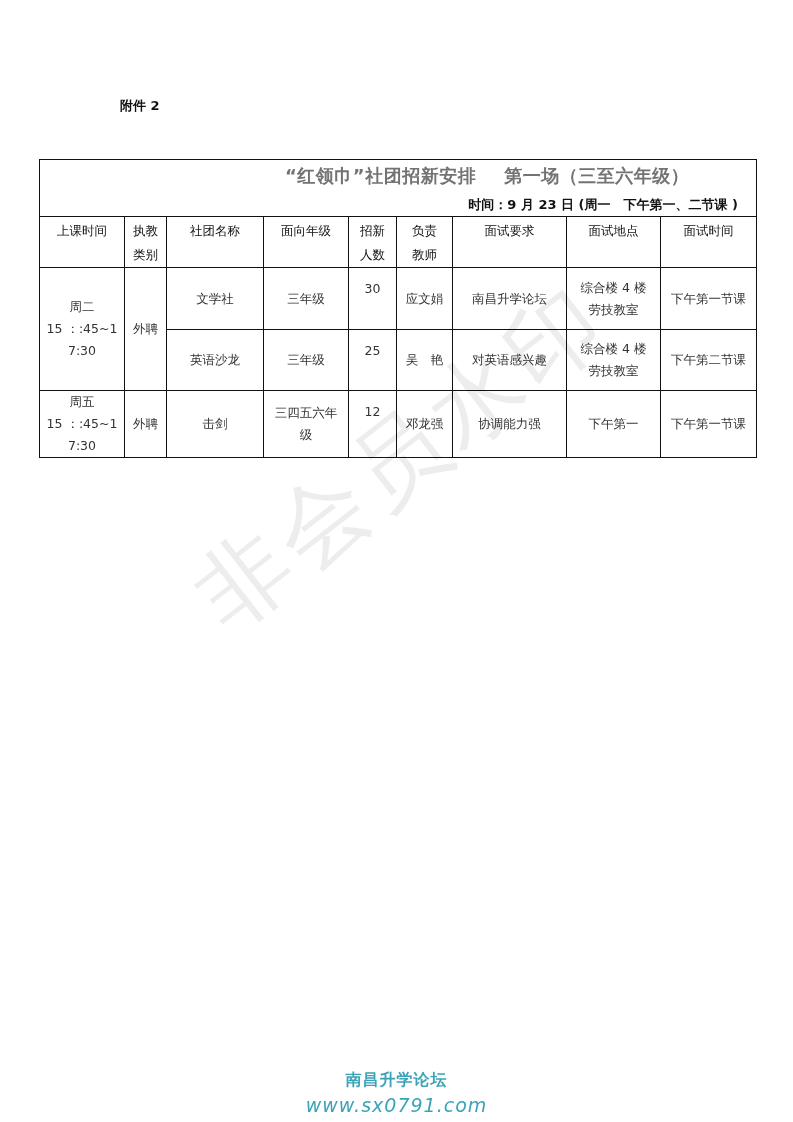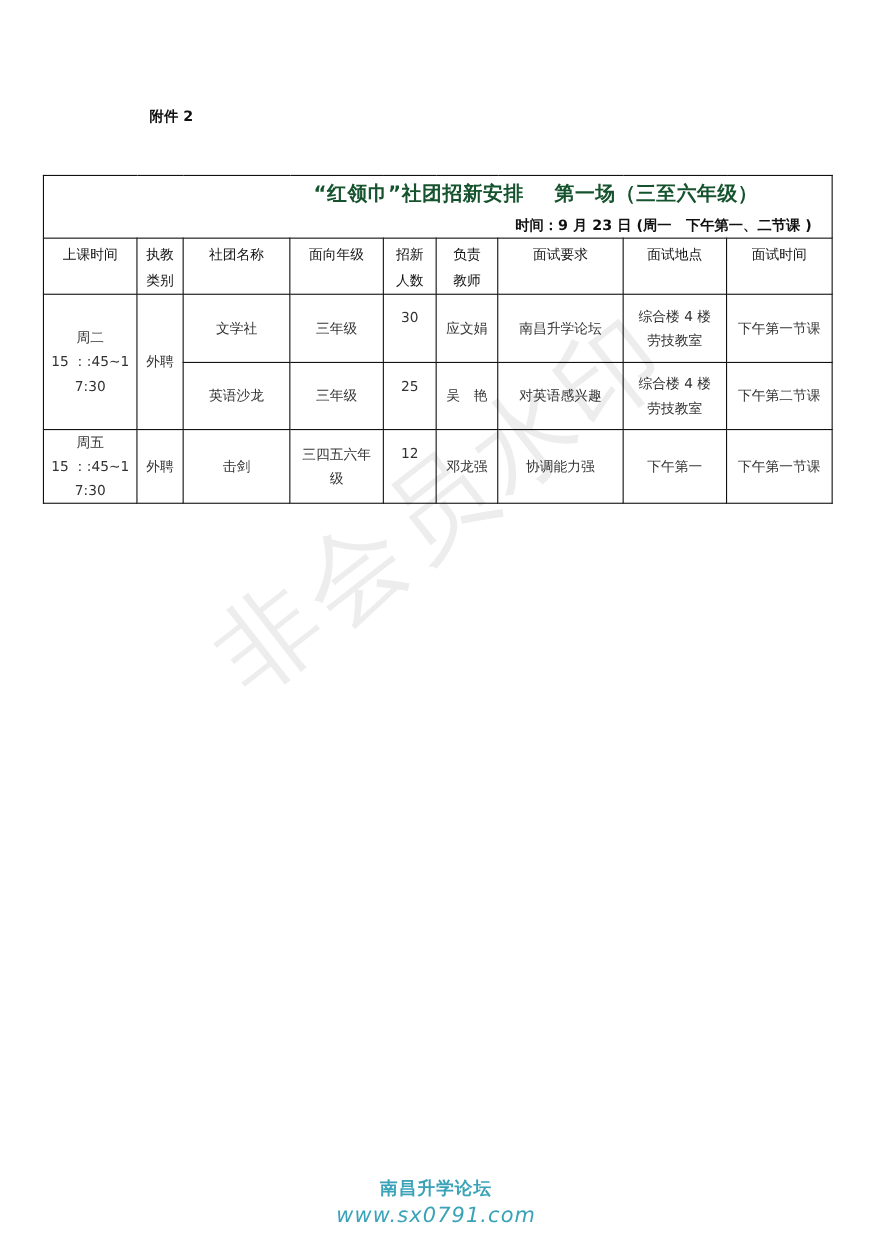--- a/index.html
+++ b/index.html
@@ -1,23 +1,23 @@
 <!DOCTYPE html>
 <html><head>
 <meta charset="utf-8">
 <style>
   html, body { margin: 0; padding: 0; background: #ffffff; }
   body { width: 793px; height: 1122px; position: relative; overflow: hidden;
          font-family: "DejaVu Sans", "Liberation Sans", sans-serif; color: #222; }
-  .attachment { position: absolute; left: 120px; top: 97px; font-size: 13px; font-weight: bold; color: #111; margin-left: 16px; }
+  .attachment { position: absolute; left: 120px; top: 97px; font-size: 13px; font-weight: bold; color: #111; }
   table.sched { position: absolute; left: 39px; top: 159px; width: 717px;
                 border-collapse: collapse; table-layout: fixed; font-size: 12px; }
   table.sched td, table.sched th { border: 1px solid #111; text-align: center; padding: 0; }
   .title-cell { height: 56px; position: relative; }
-  .title-main { position: absolute; left: 245px; top: 4px; font-size: 18px; font-weight: bold; color: #14532d; white-space: nowrap; letter-spacing: 0.5px; }
+  .title-main { position: absolute; left: 245px; top: 4px; font-size: 18px; font-weight: bold; color: #737373; white-space: nowrap; letter-spacing: 0.5px; }
   .title-main .gap { display: inline-block; width: 28px; }
   .title-sub { position: absolute; right: 18px; top: 36px; font-size: 13px; font-weight: bold; color: #111; white-space: nowrap; }
   th { font-weight: normal; vertical-align: top; height: 47px; line-height: 24px; padding-top: 2px !important; font-size: 12.5px; color: #111; }
   td.cell { vertical-align: middle; line-height: 22px; font-size: 12.5px; color: #333; }
   td.top { vertical-align: top; padding-top: 10px !important; }
   .r1 { height: 62px; } .r2 { height: 61px; } .r3 { height: 62px; }
   .watermark { position: absolute; left: 170px; top: 560px; font-size: 92px; color: rgba(0,0,0,0.07);
                transform: rotate(-38deg); transform-origin: left top; white-space: nowrap;
                font-family: "DejaVu Sans", sans-serif; letter-spacing: 6px; pointer-events: none; }
   .footer { position: absolute; left: 0; width: 793px; text-align: center; color: #3ba3b8; }

